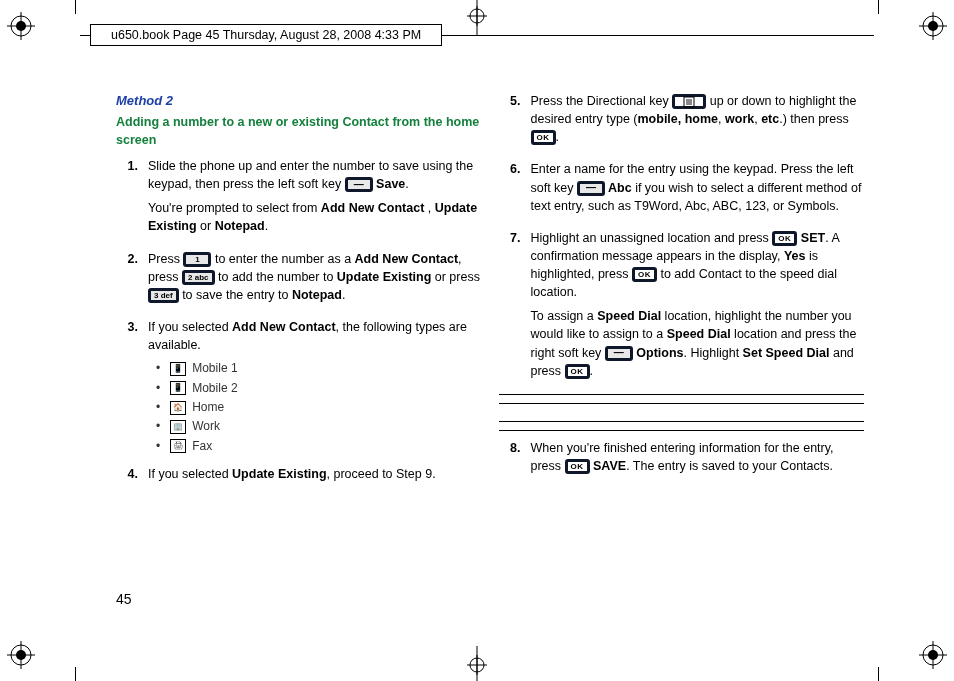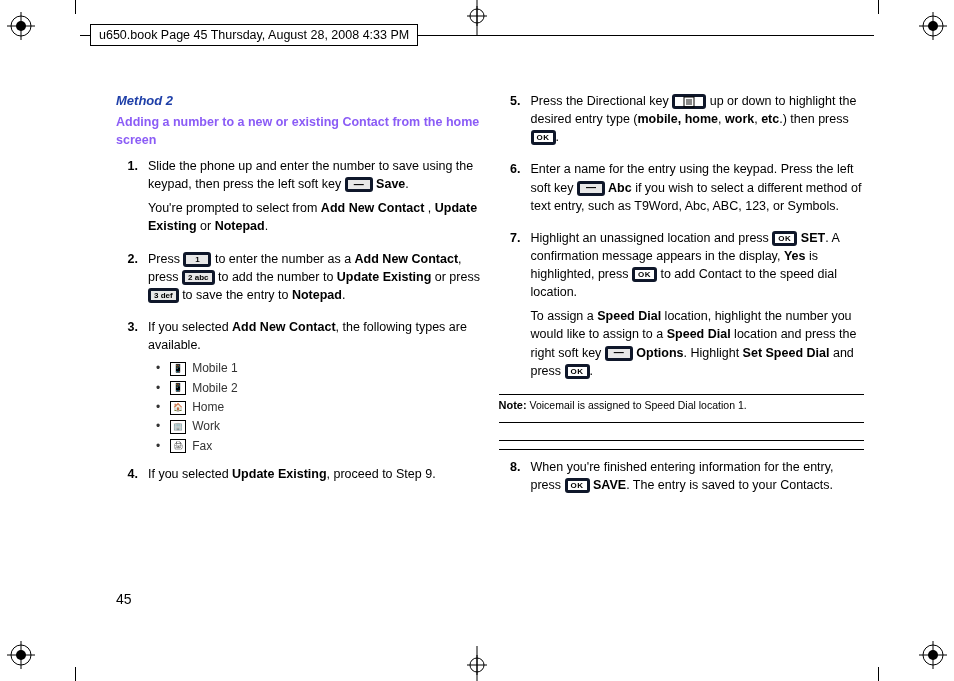--- a/index.html
+++ b/index.html
@@ -29,21 +29,21 @@
   .crop-ltop { position:absolute; top:0; left:75px; width:1px; height:14px; background:#000;}
   .crop-rtop { position:absolute; top:0; right:75px; width:1px; height:14px; background:#000;}
   .crop-lbot { position:absolute; bottom:0; left:75px; width:1px; height:14px; background:#000;}
   .crop-rbot { position:absolute; bottom:0; right:75px; width:1px; height:14px; background:#000;}
 
   .header-box {
     position: absolute;
     top: 24px;
     left: 90px;
     border: 1px solid #000;
-    padding: 3px 8px;
+    padding: 3px 20px;
     font-size: 12.5px;
     background:#fff;
   }
   .header-line {
     position: absolute;
     top: 35px;
     left: 80px;
     right: 80px;
     height: 1px;
     background: #000;
@@ -64,21 +64,21 @@
     line-height: 1.45;
     color: #000;
   }
   .method-title {
     color: #1e3fa8;
     font-weight: bold;
     font-style: italic;
     font-size: 13px;
   }
   .sub-title {
-    color: #8b5cf6;
+    color: #15803d;
     font-weight: bold;
     font-size: 12.5px;
     margin-top: 2px;
     margin-bottom: 8px;
   }
   .para { margin: 4px 0 8px 6px; }
   ol.steps { list-style: none; padding-left: 6px; }
   ol.steps > li {
     display: flex;
     margin-bottom: 8px;
@@ -277,23 +277,20 @@
       <li>
         <span class="num">7.</span>
         <div class="body">
           <p><span>Highlight an unassigned location and press </span><span class="icon-box ok">OK</span><b> SET</b><span>. A confirmation message appears in the display, </span><b>Yes</b><span> is highlighted, press </span><span class="icon-box ok">OK</span><span> to add Contact to the speed dial location.</span></p>
           <p><span>To assign a </span><b>Speed Dial</b><span> location, highlight the number you would like to assign to a </span><b>Speed Dial</b><span> location and press the right soft key </span><span class="icon-box dash"></span><b> Options</b><span>. Highlight </span><b>Set Speed Dial</b><span> and press </span><span class="icon-box ok">OK</span><span>.</span></p>
         </div>
       </li>
     </ol>
 
     <hr class="note-rule">
-    <div class="note">
-        <span class="note-text"><b>Note:</b><span> Voicemail is assigned to Speed Dial location 1.</span></span>
-      </div>
     <hr class="note-rule">
     <div style="height:6px"></div>
     <hr class="note-rule">
     <hr class="note-rule">
 
     <ol class="steps" style="margin-top:8px">
       <li>
         <span class="num">8.</span>
         <div class="body">
           <p><span>When you're finished entering information for the entry, press </span><span class="icon-box ok">OK</span><b> SAVE</b><span>. The entry is saved to your Contacts.</span></p>

